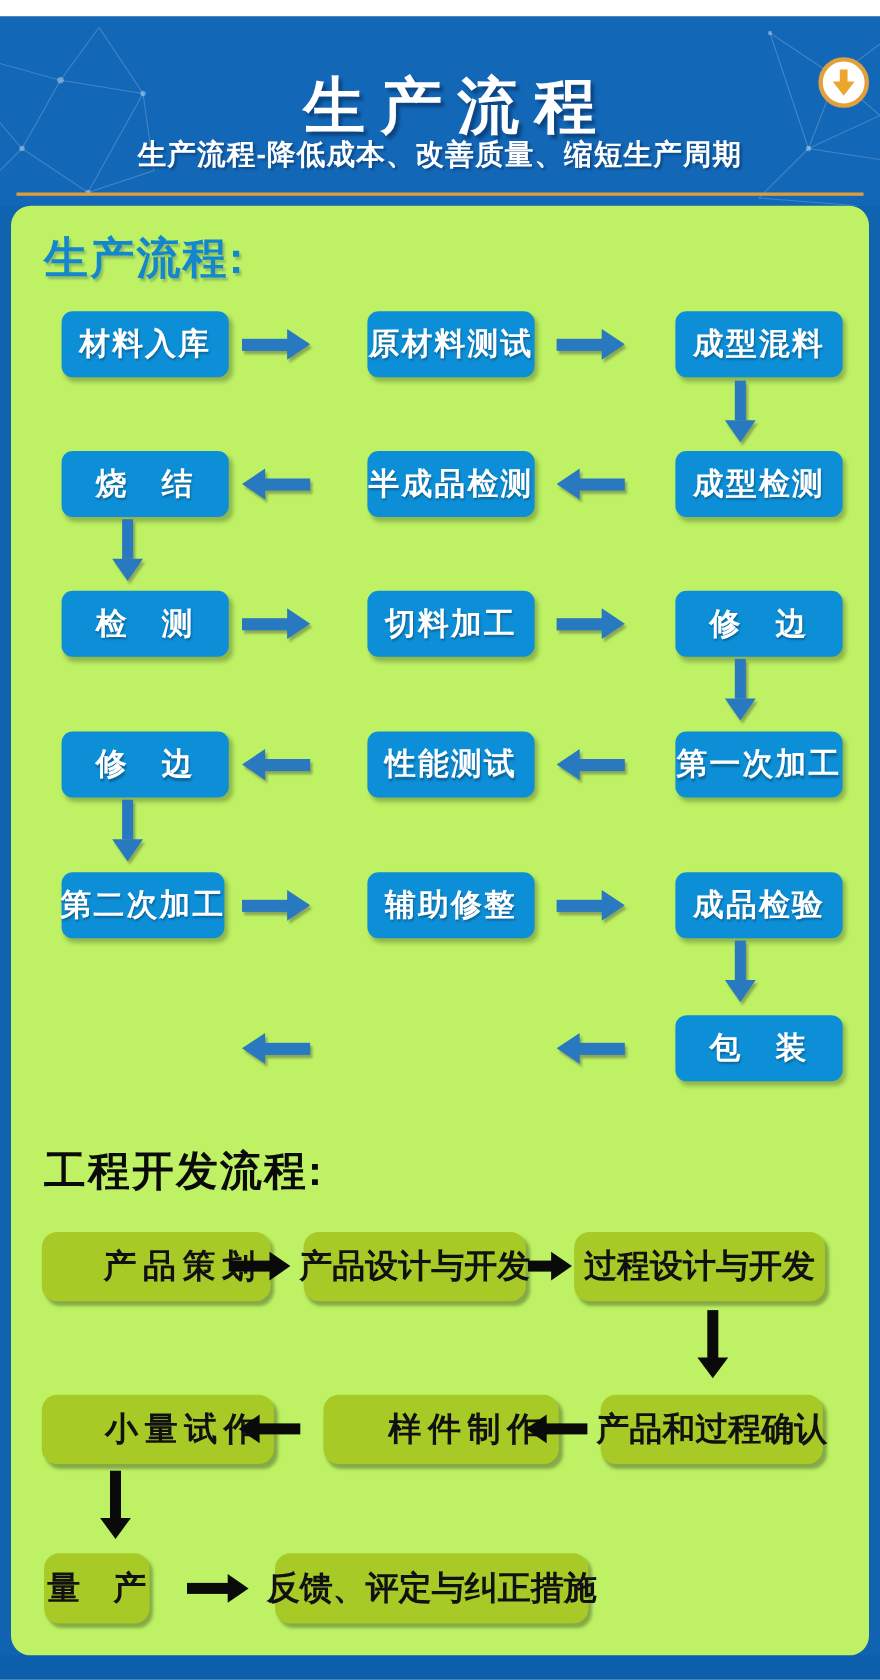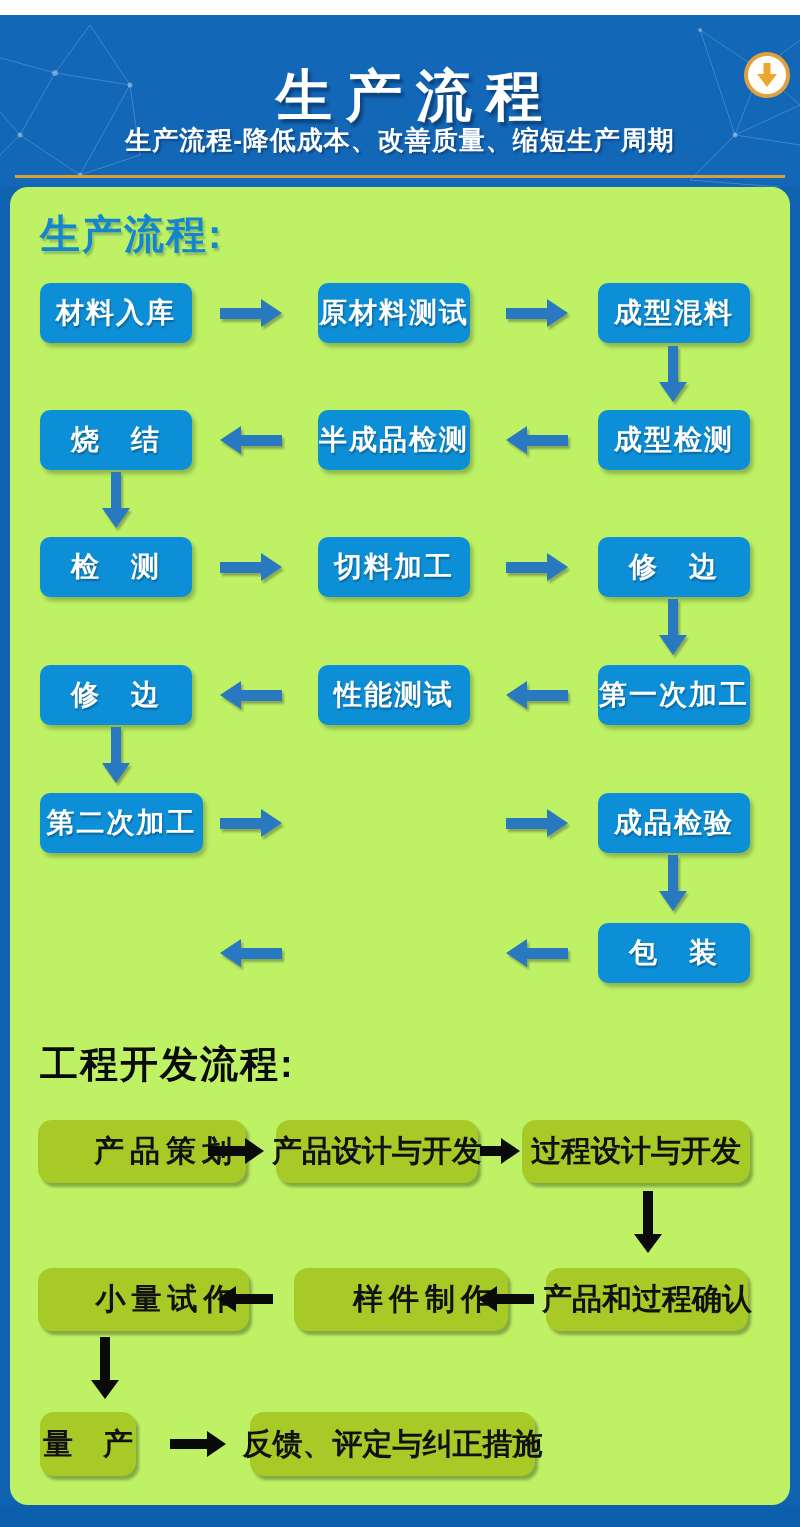--- a/index.html
+++ b/index.html
@@ -58,20 +58,21 @@
     color:#0a0a0a;font-size:38px;font-weight:bold;letter-spacing:2px;
   }
   .fbox{
     position:absolute;height:60px;
     background:#0d8fd8;border-radius:10px;
     display:flex;align-items:center;justify-content:center;
     color:#ffffff;font-size:28px;font-weight:bold;letter-spacing:2px;
     text-shadow:1px 2px 2px rgba(0,0,0,0.3);
     box-shadow:3px 4px 4px rgba(0,0,0,0.25);
     white-space:nowrap;
+    margin-left:16px;
   }
   .gbox{
     position:absolute;height:63px;
     background:#a7ca27;border-radius:14px;
     display:flex;align-items:center;justify-content:center;
     color:#111111;font-size:30px;font-weight:bold;
     box-shadow:3px 4px 3px rgba(0,0,0,0.3);
     white-space:nowrap;
   }
   .gbox.ls{letter-spacing:6px;padding-left:48px;}
@@ -209,25 +210,26 @@
     <div class="arr arr-l" style="left:496px;top:494px">
         <span class="stem"></span>
         <span class="head"></span>
       </div>
     <div class="fbox" style="left:588px;top:478px;width:152px">第一次加工</div>
     <div class="arr arr-d" style="left:91px;top:540px">
         <span class="stem"></span>
         <span class="head"></span>
       </div>
 
-    <div class="fbox" style="left:30px;top:606px;width:163px">第二次加工</div>
+    <div class="fbox" style="left:30px;top:606px;width:148px">第二次加工</div>
     <div class="arr arr-r" style="left:210px;top:622px">
         <span class="stem"></span>
         <span class="head"></span>
       </div>
+    <div class="fbox" style="left:308px;top:606px;width:152px">辅助修整</div>
     <div class="arr arr-r" style="left:496px;top:622px">
         <span class="stem"></span>
         <span class="head"></span>
       </div>
     <div class="fbox" style="left:588px;top:606px;width:152px">成品检验</div>
     <div class="arr arr-d" style="left:648px;top:668px">
         <span class="stem"></span>
         <span class="head"></span>
       </div>
 

